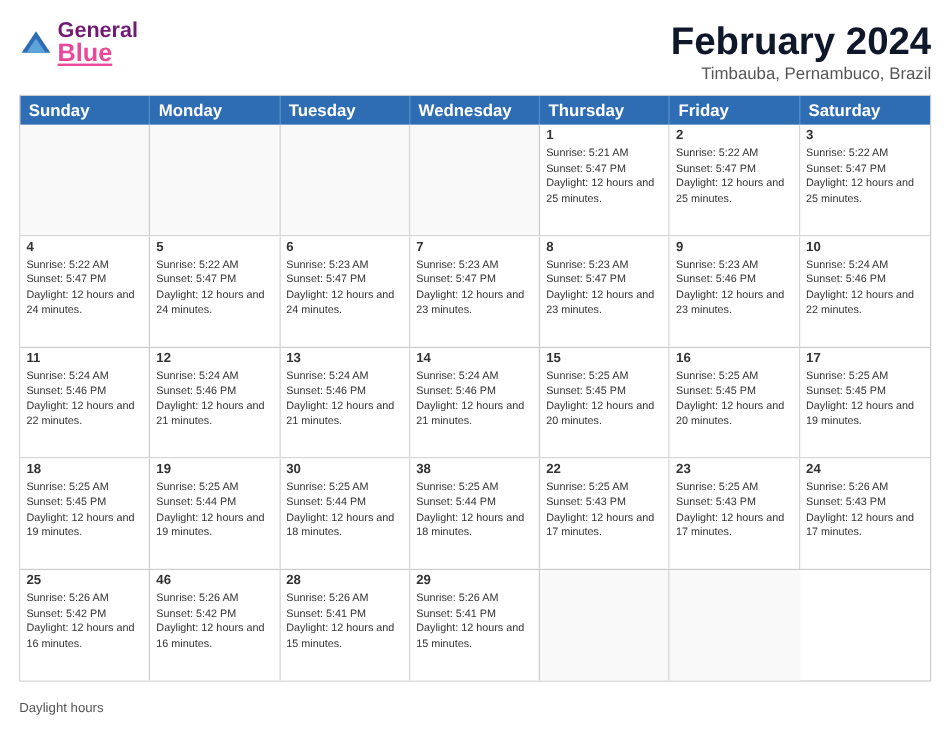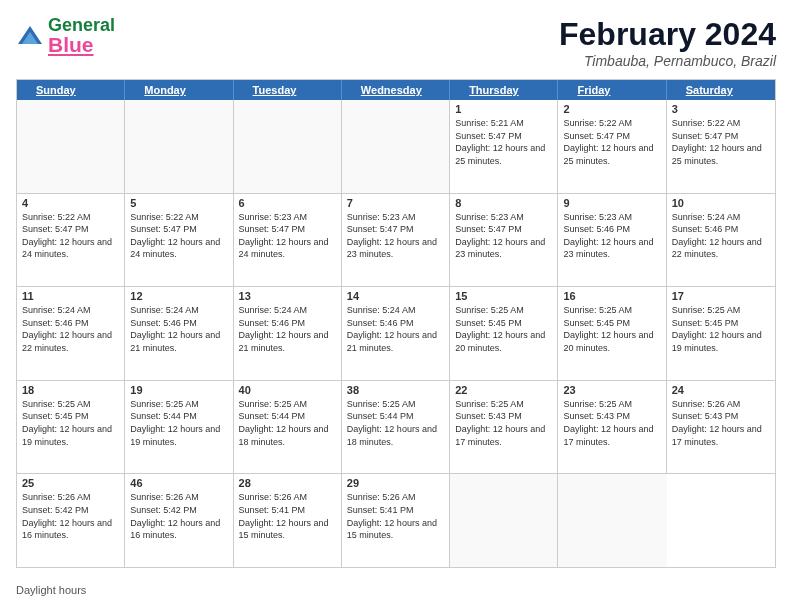--- a/index.html
+++ b/index.html
@@ -28,21 +28,21 @@
       align-items: center;
     }
     .logo-text {
       display: flex;
       flex-direction: column;
       line-height: 1;
     }
     .logo-general {
       font-size: 18px;
       font-weight: bold;
-      color: #15803d;
+      color: #701a75;
     }
     .logo-blue {
       font-size: 21px;
       font-weight: bold;
       color: #ec4899;
       text-decoration: underline;
     }
     .logo-icon {
       width: 28px;
       height: 28px;
@@ -52,40 +52,38 @@
       text-align: right;
     }
     .month-title {
       font-size: 32px;
       font-weight: bold;
       color: #0f172a;
     }
     .subtitle {
       font-size: 14px;
       color: #555;
-      font-style: italic;
     }
     .calendar {
       flex: 1;
       display: flex;
       flex-direction: column;
       border: 1px solid #ccc;
     }
     .cal-header-row {
       display: grid;
       grid-template-columns: repeat(7, 1fr);
       background: #2e6db4;
     }
     .cal-header-cell {
       color: #fff;
-      font-size: 11px;
-      font-weight: bold;
-      padding: 4px 19px;
+      font-size: 14px;
+      font-weight: bold;
+      padding: 4px 7px;
       border-right: 1px solid #5590cc;
-      text-decoration: underline;
     }
     .cal-header-cell:last-child { border-right: none; }
     .cal-body {
       flex: 1;
       display: flex;
       flex-direction: column;
     }
     .cal-week {
       display: grid;
       grid-template-columns: repeat(7, 1fr);
@@ -292,21 +290,21 @@
 and 19 minutes.</div>
           </div>
           <div class="cal-cell">
             <span class="day-num">19</span>
             <div class="day-info">Sunrise: 5:25 AM
 Sunset: 5:44 PM
 Daylight: 12 hours
 and 19 minutes.</div>
           </div>
           <div class="cal-cell">
-            <span class="day-num">40</span>
+            <span class="day-num">30</span>
             <div class="day-info">Sunrise: 5:25 AM
 Sunset: 5:44 PM
 Daylight: 12 hours
 and 18 minutes.</div>
           </div>
           <div class="cal-cell">
             <span class="day-num">38</span>
             <div class="day-info">Sunrise: 5:25 AM
 Sunset: 5:44 PM
 Daylight: 12 hours

